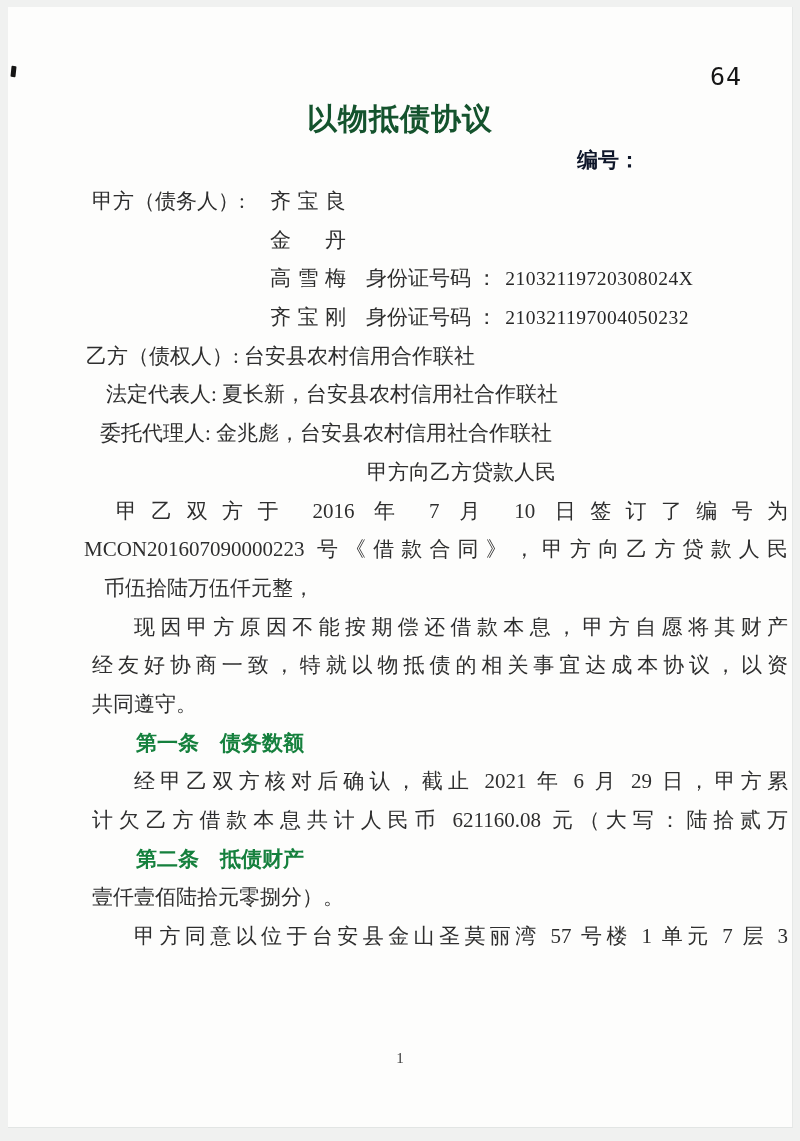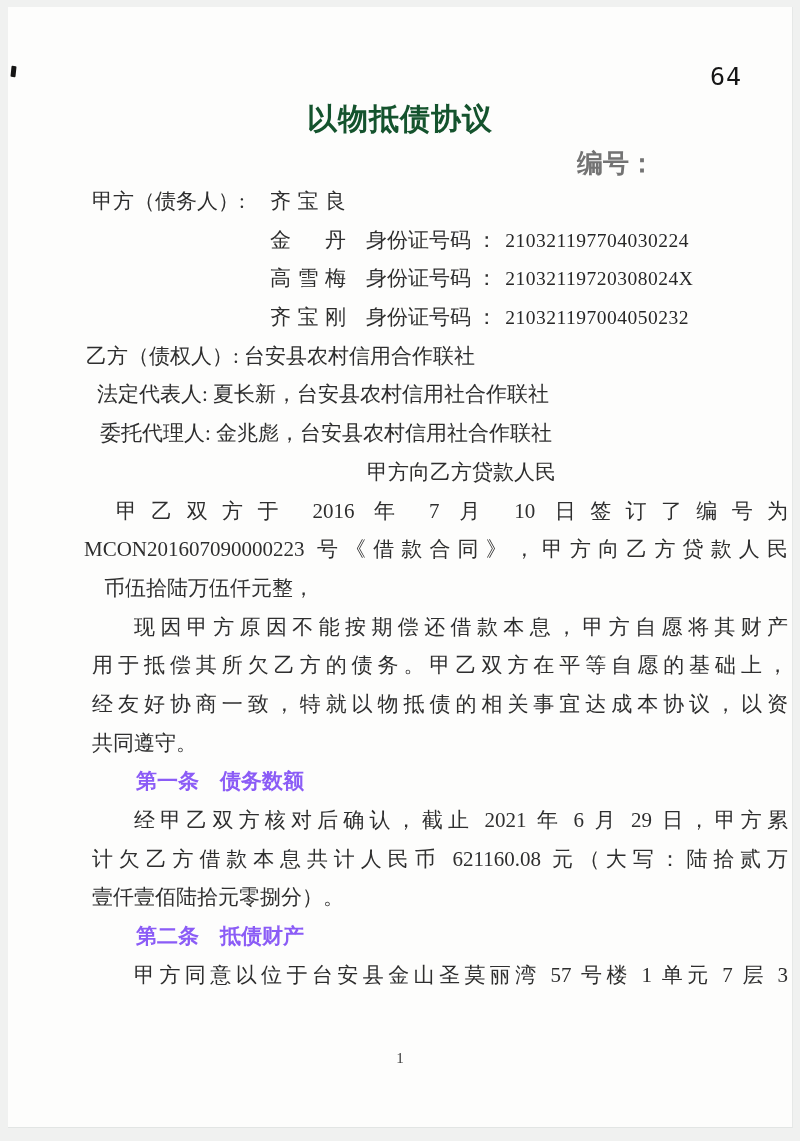--- a/index.html
+++ b/index.html
@@ -28,31 +28,31 @@
   }
   .doc-title{
     position:absolute;left:0;top:92px;width:100%;
     text-align:center;
     font-family:"Liberation Sans","DejaVu Sans",sans-serif;
     font-size:30px;font-weight:600;letter-spacing:1px;color:#14532d;
   }
   .doc-number{
     position:absolute;left:569px;top:139px;
     font-family:"Liberation Sans","DejaVu Sans",sans-serif;
-    font-size:26px;font-weight:700;color:#737373;text-align:right;
+    font-size:21px;font-weight:700;color:#0f172a;text-align:right;
   }
   .text-block{
     position:absolute;left:84px;top:175px;width:696px;
     font-size:21px;line-height:38.7px;
   }
   .ln{height:38.7px;white-space:nowrap;}
   .j{white-space:normal;text-align:justify;text-align-last:justify;}
   .h{
     font-family:"Liberation Sans","DejaVu Sans",sans-serif;
-    font-weight:700;color:#8b5cf6;
+    font-weight:700;color:#15803d;
   }
   .row{display:flex;}
   .cell-label{width:178px;flex:0 0 auto;}
   .cell-name{width:76px;flex:0 0 auto;text-align:justify;text-align-last:justify;}
   .cell-id{margin-left:20px;flex:0 0 auto;}
   .id-num{font-size:19.5px;letter-spacing:0.5px;margin-left:8px;color:#262626;}
   .footer-num{
     position:absolute;left:0;top:1043px;width:100%;
     text-align:center;font-size:15px;color:#3a3a3a;
   }
@@ -70,52 +70,50 @@
 
   <div class="text-block">
 
     <div class="ln row">
       <span class="cell-label">甲方（债务人）:</span>
       <span class="cell-name">齐宝良</span>
     </div>
     <div class="ln row">
       <span class="cell-label"></span>
       <span class="cell-name">金　丹</span>
-      <span class="cell-id"><span>身份证号码 ：</span><span class="id-num">210321197704030224</span></span>
     </div>
     <div class="ln row">
       <span class="cell-label"></span>
       <span class="cell-name">高雪梅</span>
       <span class="cell-id"><span>身份证号码 ：</span><span class="id-num">21032119720308024X</span></span>
     </div>
     <div class="ln row">
       <span class="cell-label"></span>
       <span class="cell-name">齐宝刚</span>
       <span class="cell-id"><span>身份证号码 ：</span><span class="id-num">210321197004050232</span></span>
     </div>
 
     <div class="ln" style="margin-left:-6px">乙方（债权人）: 台安县农村信用合作联社</div>
-    <div class="ln" style="margin-left:5px">法定代表人: 夏长新，台安县农村信用社合作联社</div>
+    <div class="ln" style="margin-left:14px">法定代表人: 夏长新，台安县农村信用社合作联社</div>
     <div class="ln" style="margin-left:8px">委托代理人: 金兆彪，台安县农村信用社合作联社</div>
     <div class="ln" style="margin-left:275px">甲方向乙方贷款人民</div>
 
     <div class="ln j" style="text-indent:24px">甲乙双方于 2016 年 7 月 10 日签订了编号为</div>
     <div class="ln j" style="margin-left:-8px">MCON201607090000223 号《借款合同》，甲方向乙方贷款人民</div>
     <div class="ln" style="margin-left:12px">币伍拾陆万伍仟元整，</div>
 
     <div class="ln j" style="text-indent:42px">现因甲方原因不能按期偿还借款本息，甲方自愿将其财产</div>
-    <div class="ln j">用于抵偿其所欠乙方的债务。甲乙双方在平等自愿的基础上，</div>
     <div class="ln j">经友好协商一致，特就以物抵债的相关事宜达成本协议，以资</div>
     <div class="ln">共同遵守。</div>
 
     <div class="ln h" style="margin-left:44px">第一条　债务数额</div>
     <div class="ln j" style="text-indent:42px">经甲乙双方核对后确认，截止 2021 年 6 月 29 日，甲方累</div>
     <div class="ln j">计欠乙方借款本息共计人民币 621160.08 元（大写：陆拾贰万</div>
+    <div class="ln h" style="margin-left:44px">第二条　抵债财产</div>
+
     <div class="ln">壹仟壹佰陆拾元零捌分）。</div>
-
-    <div class="ln h" style="margin-left:44px">第二条　抵债财产</div>
     <div class="ln j" style="text-indent:42px">甲方同意以位于台安县金山圣莫丽湾 57 号楼 1 单元 7 层 3</div>
 
   </div>
 
   <div class="footer-num">1</div>
 
 </div>
 
 </body></html>

